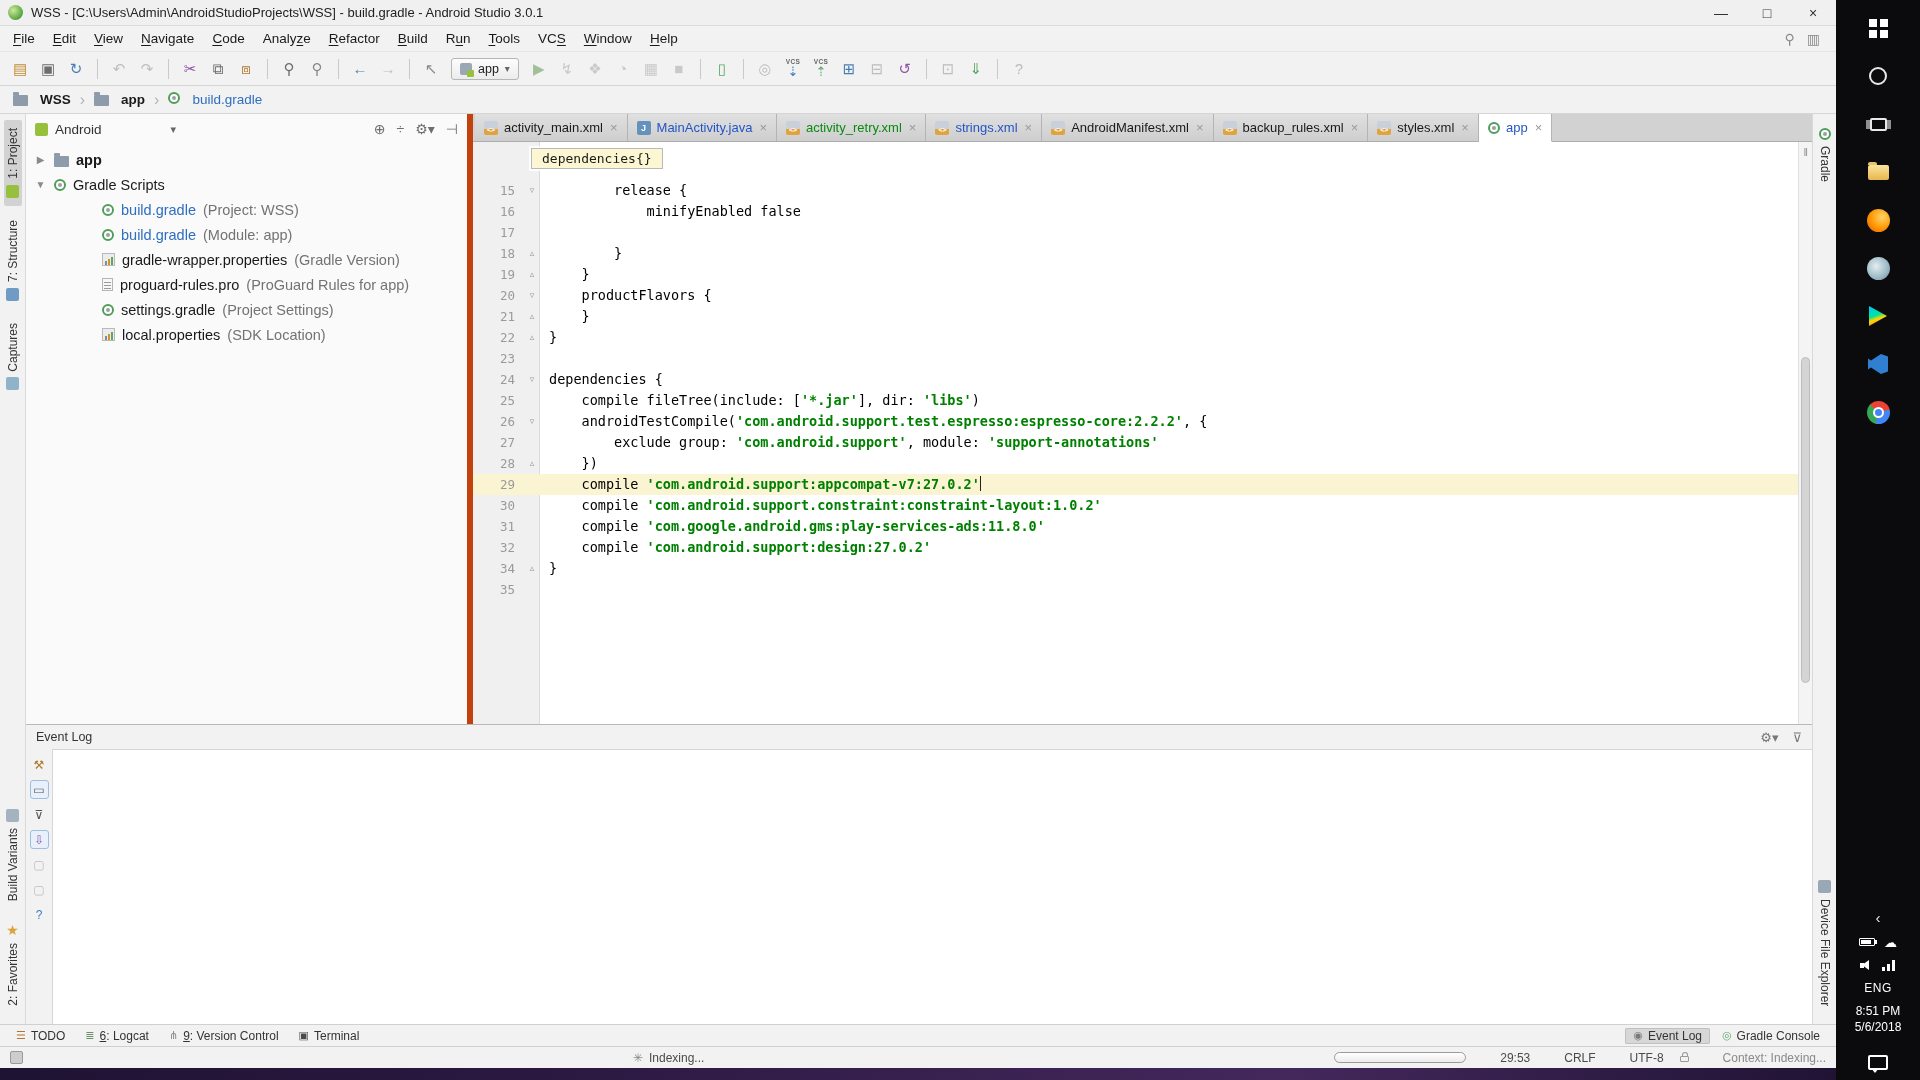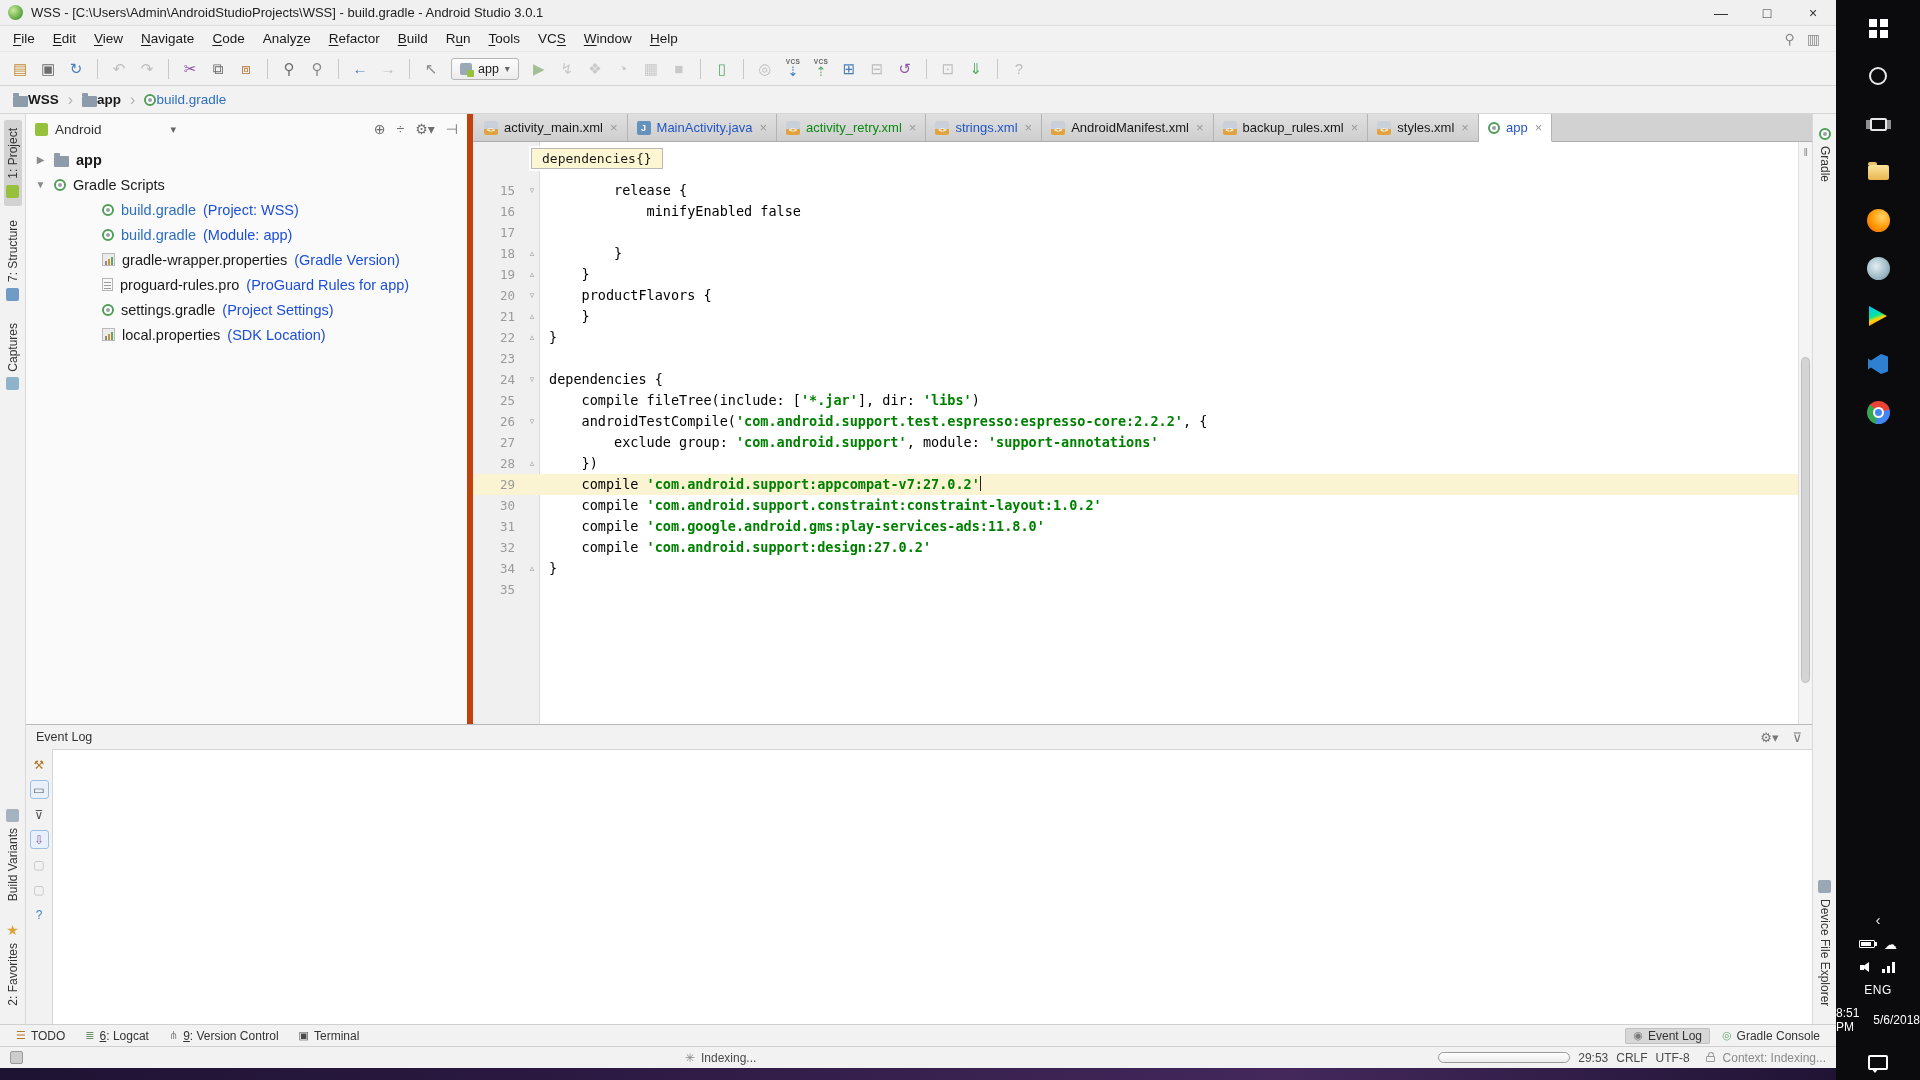--- a/index.html
+++ b/index.html
@@ -23,21 +23,21 @@
   .tb-ico{width:22px;height:24px;display:flex;align-items:center;justify-content:center;font-size:15px;line-height:1}
   .tb-ico.stack{flex-direction:column}
   .tb-tag{font-size:6.5px;font-weight:bold;color:#666;letter-spacing:.3px}
   .tb-sep{width:1px;height:20px;background:#c9c9c9;margin:0 4px;flex:none}
   .combo{height:22px;border:1px solid #b6b6b6;border-radius:3px;background:linear-gradient(#fdfdfd,#ececec);display:flex;align-items:center;gap:6px;padding:0 8px;font-size:12.5px;color:#222;margin:0 3px}
   .combo .chip{width:12px;height:12px;background:#9aa7b5;border-radius:2px;position:relative}
   .combo .chip::after{content:"";position:absolute;right:-2px;bottom:-2px;width:7px;height:7px;background:#97c03d;border-radius:1px}
   .combo .dcaret{color:#666;font-size:10px}
   
   .navbar{height:28px;display:flex;align-items:center;background:#f2f2f2;padding:0 10px;gap:3px;border-bottom:1px solid #d6d6d6;font-size:13.5px;flex:none}
-  .bc-item{display:flex;align-items:center;gap:0;padding:0 3px}
+  .bc-item{display:flex;align-items:flex-start;gap:12px;padding:0 3px}
   .bc-sep{color:#b5b5b5;font-size:16px;margin:0 3px}
   .bc-bold .bc-label{font-weight:bold}
   .bc-link .bc-label{color:#2e6fbf}
   
   .workspace{flex:1;display:flex;min-height:0}
   .stripe{width:26px;background:#f2f2f2;display:flex;flex-direction:column;align-items:center;flex:none}
   .stripe.left{border-right:1px solid #d9d9d9}
   .stripe.right{width:24px;border-left:1px solid #d9d9d9}
   .sgroup{display:flex;flex-direction:column;align-items:center}
   .sgroup.bottom{margin-top:auto;margin-bottom:10px}
@@ -58,21 +58,21 @@
   .project{width:447px;background:#fafafa;border-right:6px solid #c2410c;display:flex;flex-direction:column;flex:none}
   .p-head{height:30px;display:flex;align-items:center;padding:0 9px;gap:7px;flex:none}
   .p-title{font-size:13.5px;color:#333}
   .p-caret{color:#666;margin-left:62px;font-size:11px}
   .p-tools{margin-left:auto;display:flex;gap:11px;color:#6d6d6d;font-size:14px}
   .ptree{flex:1;padding-top:3px}
   .trow{height:25px;display:flex;align-items:center;font-size:14.5px;gap:7px}
   .trow .chev{width:13px;text-align:center;color:#8a8a8a;font-size:10px;flex:none}
   .lvl0{padding-left:8px}
   .lvl1{padding-left:56px}
-  .t-suffix{color:#1d4ed8}
+  .t-suffix{color:#737373}
   .t-bold{font-weight:bold}
   .t-link{color:#2e6fbf}
   
   .ico{display:inline-flex;align-items:center;justify-content:center;flex:none}
   .ico-folder{width:15px;height:11px;background:#8e9bab;border-radius:1px;position:relative;margin-top:3px}
   .ico-folder::before{content:"";position:absolute;top:-3px;left:0;width:6px;height:3px;background:#8e9bab;border-radius:1px 1px 0 0}
   .ico-gradle{width:12px;height:12px;border:2px solid #4f9e58;border-radius:50%;background:#fff;position:relative}
   .ico-gradle::after{content:"";position:absolute;inset:2px;border-radius:50%;background:#9aa0a6}
   .ico-props{width:13px;height:13px;background:#ececec;border:1px solid #b9b9b9;background-image:linear-gradient(#8a8a8a,#8a8a8a),linear-gradient(#d98f2d,#d98f2d),linear-gradient(#59a869,#59a869);background-size:2px 4px,2px 6px,2px 8px;background-position:2px 7px,5px 5px,8px 3px;background-repeat:no-repeat}
   .ico-text{width:11px;height:13px;background:#f7f7f7;border:1px solid #b5b5b5;background-image:linear-gradient(#9a9a9a,#9a9a9a),linear-gradient(#9a9a9a,#9a9a9a),linear-gradient(#9a9a9a,#9a9a9a);background-size:7px 1px,7px 1px,7px 1px;background-position:1px 3px,1px 6px,1px 9px;background-repeat:no-repeat}
@@ -117,21 +117,21 @@
   .bb-item.active{background:#d7d7d7;box-shadow:inset 0 0 0 1px #c0c0c0}
   .bb-right{margin-left:auto;display:flex;gap:4px}
   .bb-g{font-size:11px}
   
   .statusbar{height:22px;display:flex;align-items:center;background:#f2f2f2;border-top:1px solid #d0d0d0;padding:0 10px;font-size:12px;color:#4a4a4a;flex:none}
   .sb-toggle{width:13px;height:13px;background:#cdcdcd;border:1px solid #9a9a9a;border-radius:2px;flex:none}
   .flex1{flex:1}
   .ind-group{display:flex;align-items:center;gap:6px}
   .spin{color:#8a8a8a;font-size:12px}
   .progress{width:132px;height:11px;border:1px solid #9a9a9a;border-radius:6px;background:linear-gradient(#fff,#ececec);margin-left:20px}
-  .st-item{margin-left:8px;white-space:nowrap}
+  .st-item{margin-left:34px;white-space:nowrap}
   .st-context{color:#8a8a8a}
   .lockico{width:9px;height:6px;border:1px solid #9a9a9a;border-radius:1px;position:relative;margin-left:16px;margin-top:3px;flex:none}
   .lockico::before{content:"";position:absolute;width:4px;height:4px;border:1px solid #9a9a9a;border-bottom:none;border-radius:3px 3px 0 0;left:1px;top:-5px}
   
   .taskbar{position:absolute;right:0;top:0;width:84px;height:1080px;background:#0b0b0e;display:flex;flex-direction:column;align-items:center}
   .tb-app{width:48px;height:40px;display:flex;align-items:center;justify-content:center;margin-top:8px;flex:none}
   .ic-start{width:19px;height:19px;background:linear-gradient(#fff,#fff),linear-gradient(#fff,#fff),linear-gradient(#fff,#fff),linear-gradient(#fff,#fff);background-size:8px 8px;background-position:0 0,11px 0,0 11px,11px 11px;background-repeat:no-repeat}
   .ic-cortana{width:18px;height:18px;border:2px solid #e8e8e8;border-radius:50%}
   .ic-task-view{width:17px;height:13px;border:2px solid #e8e8e8;border-radius:2px;box-shadow:-6px 0 0 -2px #8f8f8f,6px 0 0 -2px #8f8f8f}
   .ic-file-explorer{width:21px;height:15px;background:linear-gradient(#fbe49c,#e8b64e);border-radius:2px;position:relative}
@@ -149,21 +149,21 @@
   .bat::after{content:"";position:absolute;right:-3px;top:1px;width:2px;height:4px;background:#fff}
   .bat::before{content:"";position:absolute;left:1px;top:1px;bottom:1px;width:10px;background:#fff}
   .cloudg{font-size:13px;line-height:1}
   .vol{position:relative;width:13px;height:11px}
   .vol::before{content:"";position:absolute;left:0;top:3px;width:4px;height:5px;background:#fff}
   .vol::after{content:"";position:absolute;left:2px;top:0;border-top:5.5px solid transparent;border-bottom:5.5px solid transparent;border-right:7px solid #fff}
   .net{width:14px;height:11px;background:linear-gradient(#fff,#fff),linear-gradient(#fff,#fff),linear-gradient(#fff,#fff);background-size:3px 4px,3px 7px,3px 11px;background-position:0 100%,5px 100%,10px 100%;background-repeat:no-repeat}
   .action{width:20px;height:15px;border:2px solid #fff;border-radius:2px;position:relative;margin:12px 0 10px}
   .action::after{content:"";position:absolute;left:1px;bottom:-5px;border-left:4px solid transparent;border-right:4px solid transparent;border-top:5px solid #fff}
   .lang{letter-spacing:.5px}
-  .clock{display:flex;flex-direction:row;align-items:center;gap:2px}
+  .clock{display:flex;flex-direction:column;align-items:center;gap:2px}
 </style>
 </head>
 <body>
 
 <div class="screen">
   <div class="ide">
 
     <div class="titlebar">
       <span class="as-logo"></span>
       <span class="title-text">WSS - [C:\Users\Admin\AndroidStudioProjects\WSS] - build.gradle - Android Studio 3.0.1</span>

